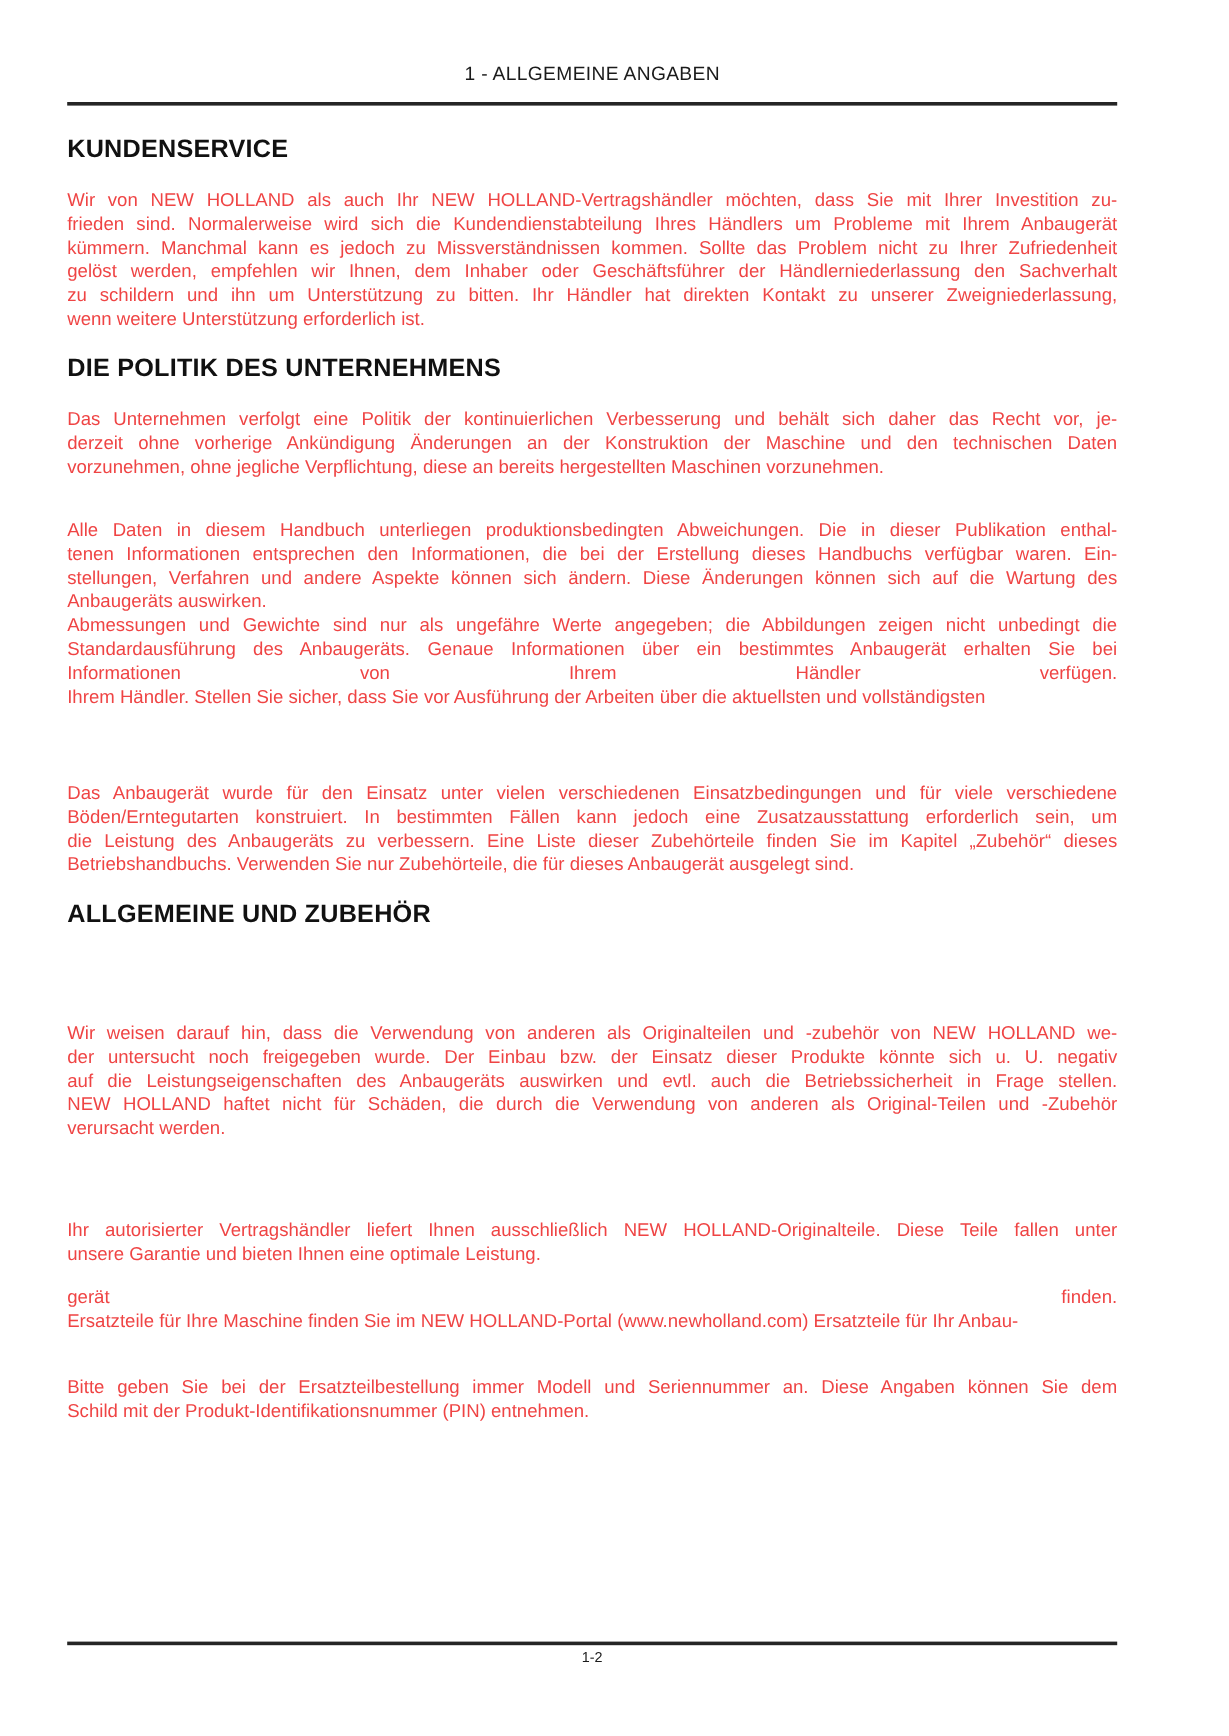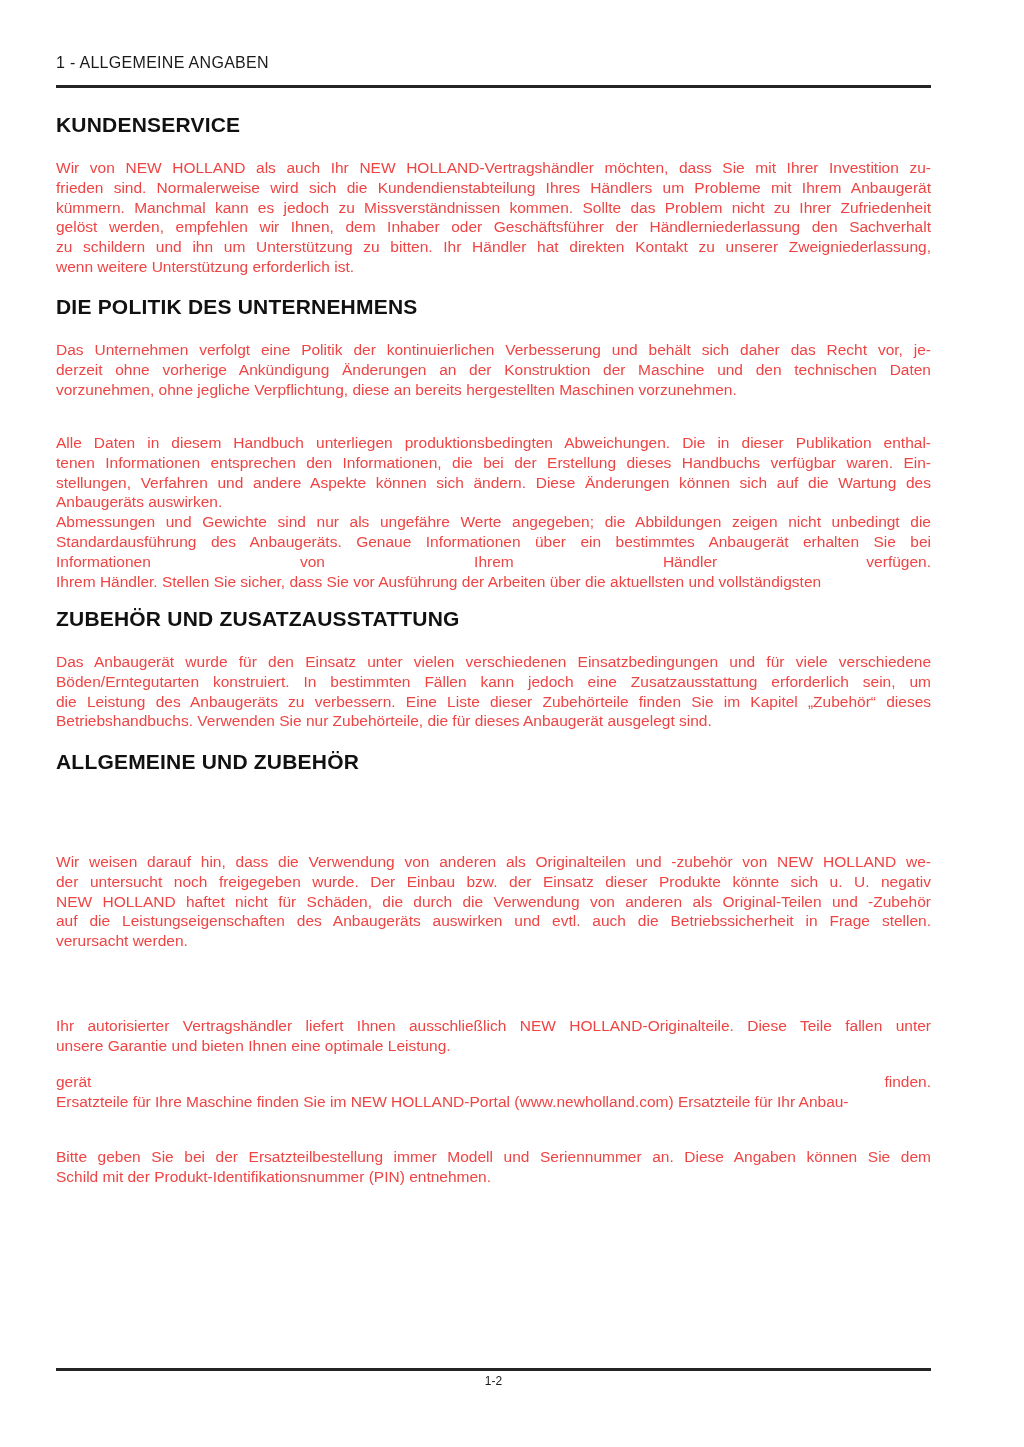--- a/index.html
+++ b/index.html
@@ -17,20 +17,21 @@
     overflow: hidden;
   }
   .block {
     position: absolute;
     left: 56px;
     width: 875px;
   }
   .chapter-header {
     font-size: 16px;
     line-height: 19.8px;
+    text-align: center;
     letter-spacing: 0.3px;
     color: #1b1b1b;
   }
   .rule {
     position: absolute;
     left: 56px;
     width: 875px;
     height: 2.5px;
     background: #252525;
   }
@@ -96,34 +97,33 @@
         <div class="ln">Anbaugeräts auswirken.</div>
       </div>
     <div class="par">
         <div class="ln">Abmessungen und Gewichte sind nur als ungefähre Werte angegeben; die Abbildungen zeigen nicht unbedingt die</div>
         <div class="ln">Standardausführung des Anbaugeräts.  Genaue Informationen über ein bestimmtes Anbaugerät erhalten Sie bei</div>
         <div class="ln">Informationen von Ihrem Händler verfügen.</div>
         <div class="ln">Ihrem Händler.  Stellen Sie sicher, dass Sie vor Ausführung der Arbeiten über die aktuellsten und vollständigsten</div>
       </div>
   </div>
 
-  <h1 class="hd" style="top:607px">ZUBEHÖR UND ZUSATZAUSSTATTUNG</h1>
   <div class="block par" style="top:652px">
       <div class="ln">Das Anbaugerät wurde für den Einsatz unter vielen verschiedenen Einsatzbedingungen und für viele verschiedene</div>
       <div class="ln">Böden/Erntegutarten konstruiert.  In bestimmten Fällen kann jedoch eine Zusatzausstattung erforderlich sein, um</div>
       <div class="ln">die Leistung des Anbaugeräts zu verbessern. Eine Liste dieser Zubehörteile finden Sie im Kapitel „Zubehör“ dieses</div>
       <div class="ln">Betriebshandbuchs. Verwenden Sie nur Zubehörteile, die für dieses Anbaugerät ausgelegt sind.</div>
     </div>
 
   <h1 class="hd" style="top:750px">ALLGEMEINE UND ZUBEHÖR</h1>
   <div class="block par" style="top:852px">
       <div class="ln">Wir weisen darauf hin, dass die Verwendung von anderen als Originalteilen und -zubehör von NEW HOLLAND we-</div>
       <div class="ln">der untersucht noch freigegeben wurde.  Der Einbau bzw.  der Einsatz dieser Produkte könnte sich u.  U. negativ</div>
+      <div class="ln">auf die Leistungseigenschaften des Anbaugeräts auswirken und evtl.  auch die Betriebssicherheit in Frage stellen.</div>
       <div class="ln">NEW HOLLAND haftet nicht für Schäden, die durch die Verwendung von anderen als Original-Teilen und -Zubehör</div>
-      <div class="ln">auf die Leistungseigenschaften des Anbaugeräts auswirken und evtl.  auch die Betriebssicherheit in Frage stellen.</div>
       <div class="ln">verursacht werden.</div>
     </div>
   <div class="block par" style="top:1016px">
       <div class="ln">Ihr autorisierter Vertragshändler liefert Ihnen ausschließlich NEW HOLLAND-Originalteile.  Diese Teile fallen unter</div>
       <div class="ln">unsere Garantie und bieten Ihnen eine optimale Leistung.</div>
     </div>
   <div class="block par" style="top:1072px">
       <div class="ln">gerät finden.</div>
       <div class="ln">Ersatzteile für Ihre Maschine finden Sie im NEW HOLLAND-Portal (www.newholland.com) Ersatzteile für Ihr Anbau-</div>
     </div>

